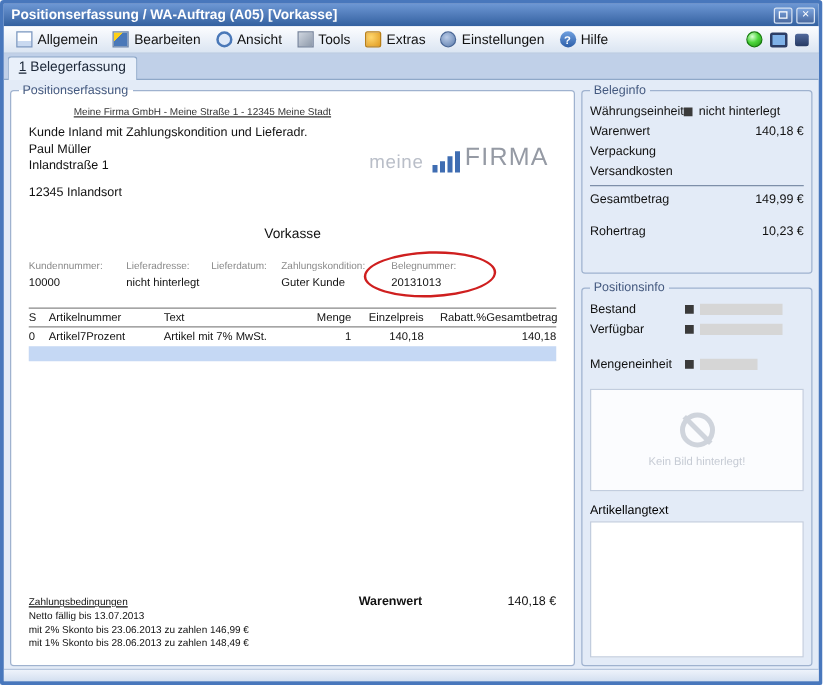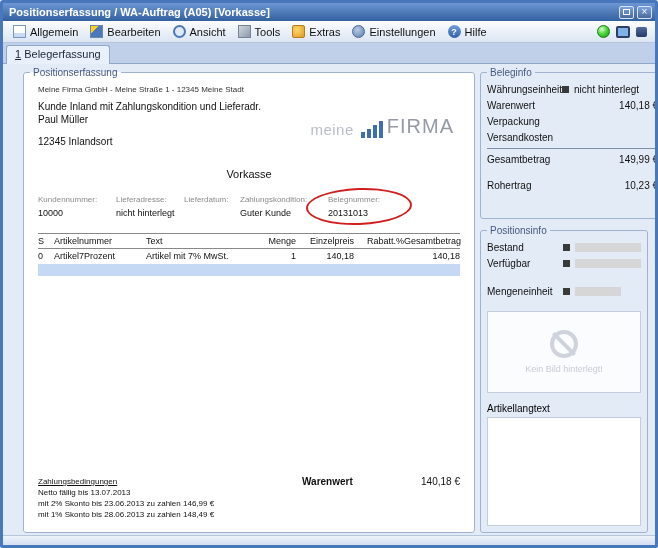--- a/index.html
+++ b/index.html
@@ -41,31 +41,31 @@
   
   .tabbar{height:21px;flex:0 0 auto;background:#c0d0e8;display:flex;align-items:flex-end;
           padding:0 3px;gap:2px;border-bottom:1px solid #8fa8c8;}
   .tab{font-size:11px;padding:2px 8px 3px;background:#a9bedc;border:1px solid #8fa8c8;border-bottom:none;
        border-radius:3px 3px 0 0;cursor:pointer;color:#1b2637;}
   .tab.active{background:#e9f0fa;position:relative;top:1px;padding-bottom:4px;}
   .tab .lbl{display:inline-block;}
   .tab .lbl::first-letter{text-decoration:underline;}
 
   
-  .content{flex:1;display:flex;gap:5px;padding:3px 20px 2px;min-height:0;}
+  .content{flex:1;display:flex;gap:5px;padding:3px 5px 2px;min-height:0;}
   fieldset{border:1px solid #9fb2cf;border-radius:3px;margin:0;padding:3px 6px 6px;min-height:0;}
   legend{font-size:10px;color:#44597f;padding:0 3px;}
   .fs-left{flex:0 0 452px;display:flex;background:#fff;}
   .right-col{flex:1;display:flex;flex-direction:column;gap:6px;min-width:0;}
   .fs-beleg{flex:0 0 152px;display:flex;flex-direction:column;}
   .fs-pos{flex:1;display:flex;flex-direction:column;justify-content:center;}
 
   
   .doc{flex:1;position:relative;display:flex;flex-direction:column;padding:4px 8px 6px;min-height:0;color:#111;}
-  .sender{font-size:8px;color:#333;}
+  .sender{font-size:8px;text-decoration:underline;color:#333;margin-left:36px;}
   .recipient{font-size:10px;line-height:13px;margin-top:6px;}
   .recipient .gap{height:9px;}
   .logo{position:absolute;right:14px;top:34px;display:flex;align-items:flex-end;}
   .logo-meine{font-size:15px;color:#b9bec8;margin-right:7px;letter-spacing:.5px;}
   .logo-bars{display:flex;align-items:flex-end;gap:2px;margin-right:4px;}
   .logo-bars i{display:block;width:4px;background:#3f6db2;}
   .b1{height:6px}.b2{height:9px}.b3{height:13px}.b4{height:17px}
   .logo-firma{font-size:20px;color:#959aa4;letter-spacing:1px;}
   .doctype{text-align:center;font-size:11px;margin-top:20px;}
   .fields{display:flex;margin-top:15px;position:relative;}
@@ -175,20 +175,21 @@
 
     <fieldset class="fs-left">
       <legend>Positionserfassung</legend>
       <div class="doc">
 
         <div class="sender">Meine Firma GmbH - Meine Straße 1 - 12345 Meine Stadt</div>
 
         <div class="recipient">
           <div>Kunde Inland mit Zahlungskondition und Lieferadr.</div>
           <div>Paul Müller</div>
+          <div>Inlandstraße 1</div>
           <div class="gap"></div>
           <div>12345 Inlandsort</div>
         </div>
 
         <div class="logo">
           <span class="logo-meine">meine</span>
           <span class="logo-bars">
               <i class="b1"></i>
               <i class="b2"></i>
               <i class="b3"></i>

